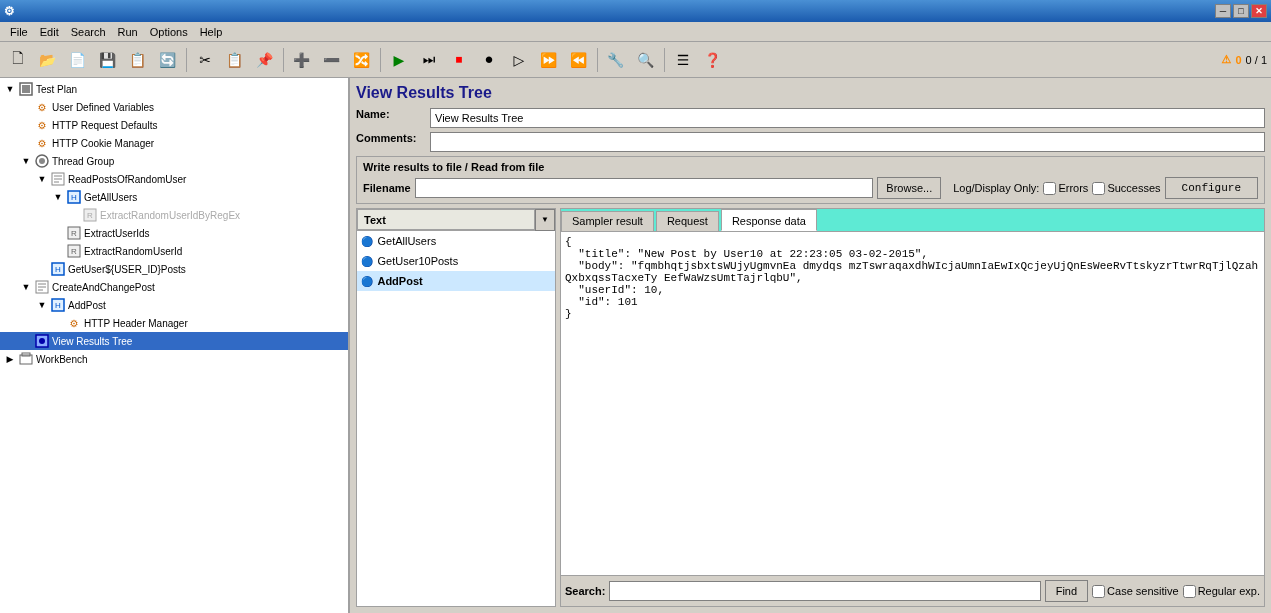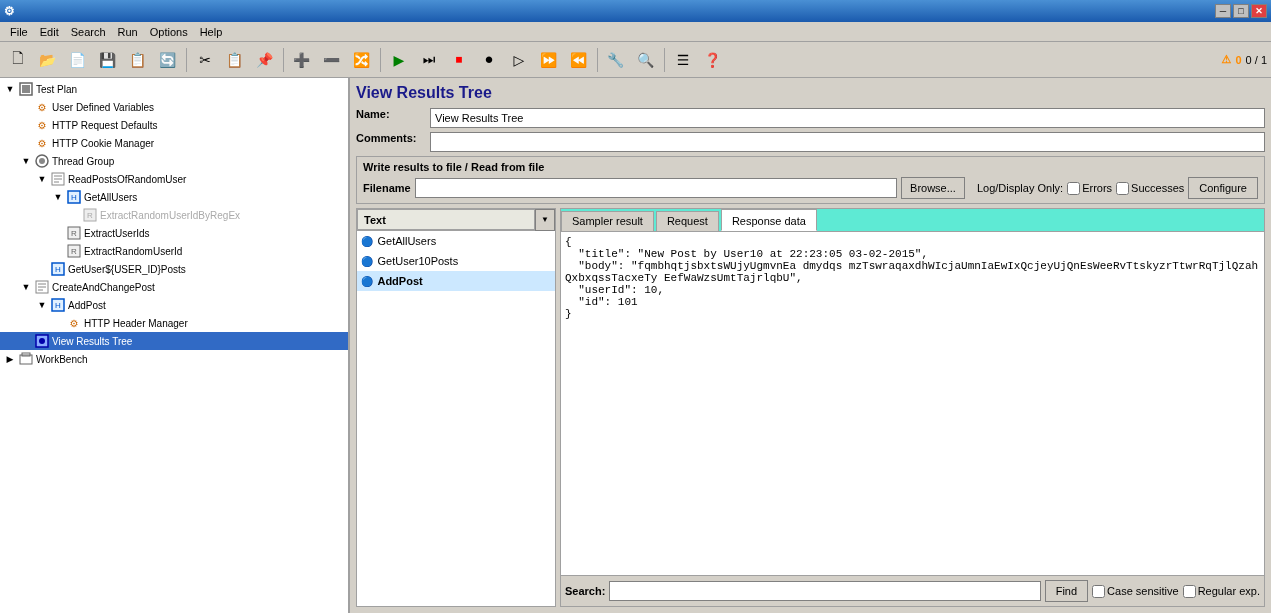--- a/index.html
+++ b/index.html
@@ -158,25 +158,26 @@
       padding: 0 8px;
       background: #d4d0c8;
       border: 1px solid #808080;
       font-size: 11px;
       cursor: pointer;
     }
     .log-display { font-size: 11px; margin-left: 8px; }
     .checkbox-label { display: flex; align-items: center; gap: 2px; font-size: 11px; }
     .configure-btn {
       height: 22px;
-      padding: 0 10px;
+      padding: 0 16px;
       background: #d4d0c8;
       border: 1px solid #808080;
       font-size: 11px;
       cursor: pointer;
+      font-family: Liberation Mono, monospace;
     }
 
     
     #content-area {
       flex: 1;
       display: flex;
       gap: 4px;
       min-height: 0;
     }
 

